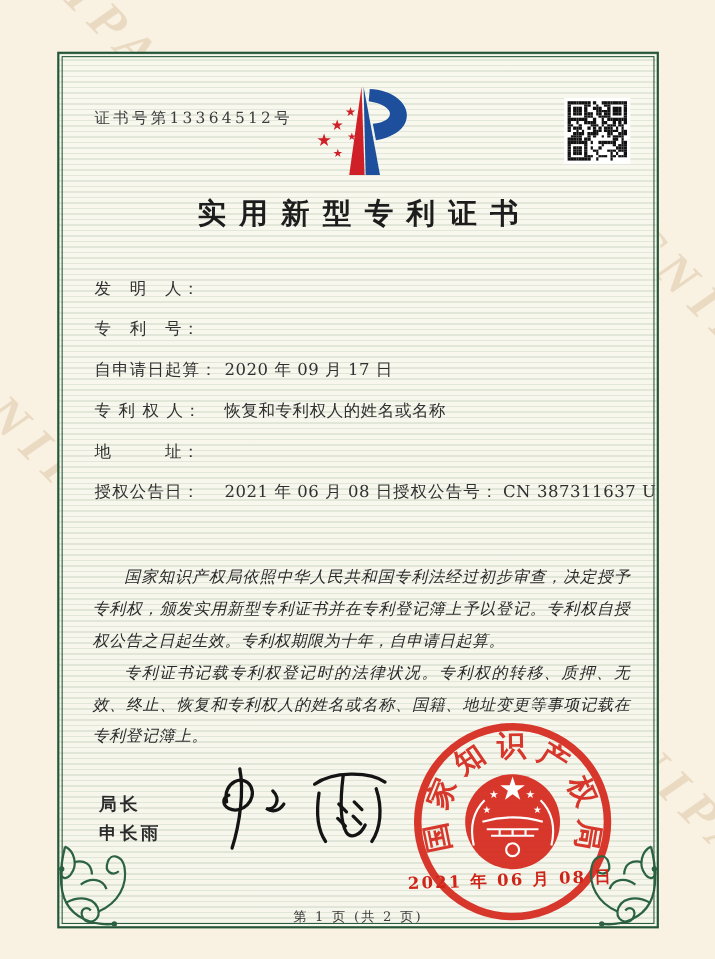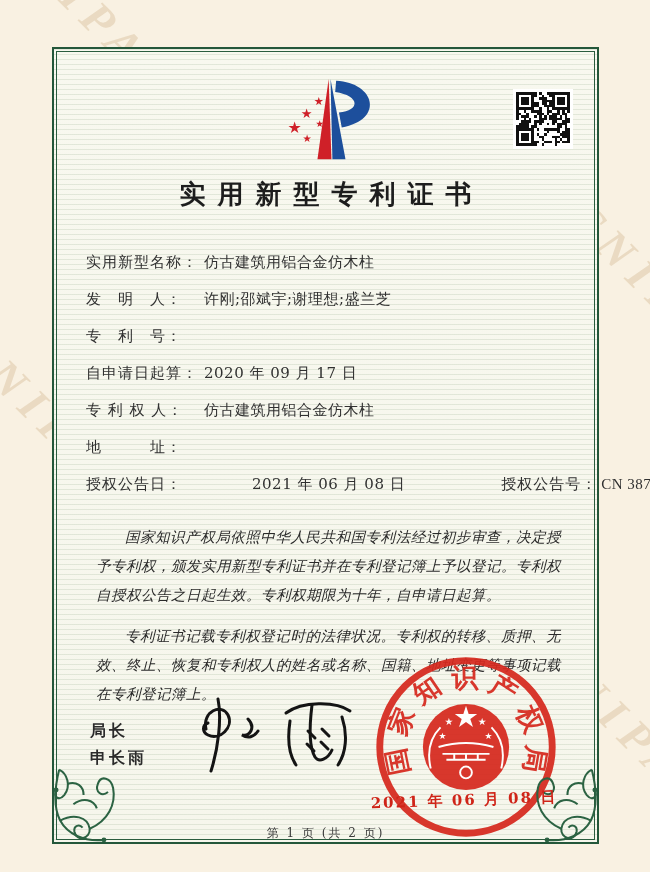--- a/index.html
+++ b/index.html
@@ -54,30 +54,30 @@
     text-align:center;font-size:26px;font-weight:bold;
     letter-spacing:12px;color:#1d1d1d;text-indent:12px;
   }
   
   .fields{position:absolute;left:32px;right:26px;top:204px;}
   .field-row{display:flex;align-items:baseline;height:37px;font-size:15px;}
   .field-label{
     flex:0 0 118px;color:#303030;letter-spacing:1px;white-space:nowrap;
   }
   .field-value{color:#303030;letter-spacing:0.5px;white-space:nowrap;}
-  .field-pair{display:flex;gap:48px;}
-  .field-pair .second{margin-left:48px;display:flex;align-items:baseline;font-family:Liberation Serif, serif;}
+  .field-pair{display:flex;}
+  .field-pair .second{display:flex;align-items:baseline;}
   .field-pair .second .field-label{flex:0 0 auto;margin-right:4px;}
   
   .body-text{
     position:absolute;left:30px;right:24px;top:462px;
     font-size:14.5px;line-height:29px;font-style:italic;
     color:#2a2a2a;letter-spacing:0.5px;text-align:justify;
   }
-  .body-text p{margin:12px;text-indent:2em;}
+  .body-text p{margin:0;text-indent:2em;}
   
   .sig-block{
     position:absolute;left:36px;top:672px;
     font-family:"Liberation Sans","DejaVu Sans",sans-serif;
     font-weight:bold;font-size:16px;color:#2b2b2b;letter-spacing:3px;
   }
   .sig-block .line{height:27px;}
   .signature-svg{position:absolute;left:136px;top:640px;width:186px;height:95px;}
   
   .seal{position:absolute;left:314px;top:600px;width:196px;height:196px;opacity:0.93;}
@@ -100,20 +100,21 @@
 <body>
 
 <span class="wm" style="left:-18px;top:-30px">CNIPA</span>
 <span class="wm" style="left:372px;top:222px">CNIPA</span>
 <span class="wm" style="left:-60px;top:378px">CNIPA</span>
 <span class="wm" style="left:548px;top:248px">CNIPA</span>
 <span class="wm" style="left:520px;top:688px">CNIPA</span>
 
 <div class="certificate">
 
+  <div class="cert-number">证书号第13364512号</div>
 
   <svg class="logo" viewBox="0 0 120 100" aria-hidden="true">
     <polygon points="50,6 38,92 53,92" fill="#cf2028"></polygon>
     <polygon points="52,6 54,92 68,92" fill="#1d4f9c"></polygon>
     <path d="M58,8 C100,10 110,50 64,58 L61,42 C84,40 84,24 57,20 Z" fill="#1d4f9c"></path>
     <text x="6" y="64" font-size="17" fill="#cf2028">★</text>
     <text x="20" y="48" font-size="14" fill="#cf2028">★</text>
     <text x="34" y="34" font-size="12" fill="#cf2028">★</text>
     <text x="22" y="74" font-size="11" fill="#cf2028">★</text>
     <text x="36" y="58" font-size="10" fill="#cf2028">★</text>
@@ -562,37 +563,32 @@
         <div></div>
         <div></div>
         <div></div>
       </div>
   </div>
 
   <div class="title">实用新型专利证书</div>
 
   <div class="fields">
     <div class="field-row">
-      <span class="field-label">实用新型名称：</span>
-      <span class="field-value">仿古建筑用铝合金仿木柱</span>
-    </div>
-    <div class="field-row">
       <span class="field-label">发　明　人：</span>
-      <span class="field-value">许刚;邵斌宇;谢理想;盛兰芝</span>
     </div>
     <div class="field-row">
       <span class="field-label">专　利　号：</span>
     </div>
     <div class="field-row">
       <span class="field-label">自申请日起算：</span>
       <span class="field-value">2020 年 09 月 17 日</span>
     </div>
     <div class="field-row">
       <span class="field-label">专 利 权 人：</span>
-      <span class="field-value">仿古建筑用铝合金仿木柱</span>
+      <span class="field-value">恢复和专利权人的姓名或名称</span>
     </div>
     <div class="field-row">
       <span class="field-label">地　　　址：</span>
     </div>
     <div class="field-row field-pair">
       <span class="field-label">授权公告日：</span>
       <span class="field-value">2021 年 06 月 08 日</span>
       <span class="second">
         <span class="field-label">授权公告号：</span>
         <span class="field-value">CN 387311637 U</span>

